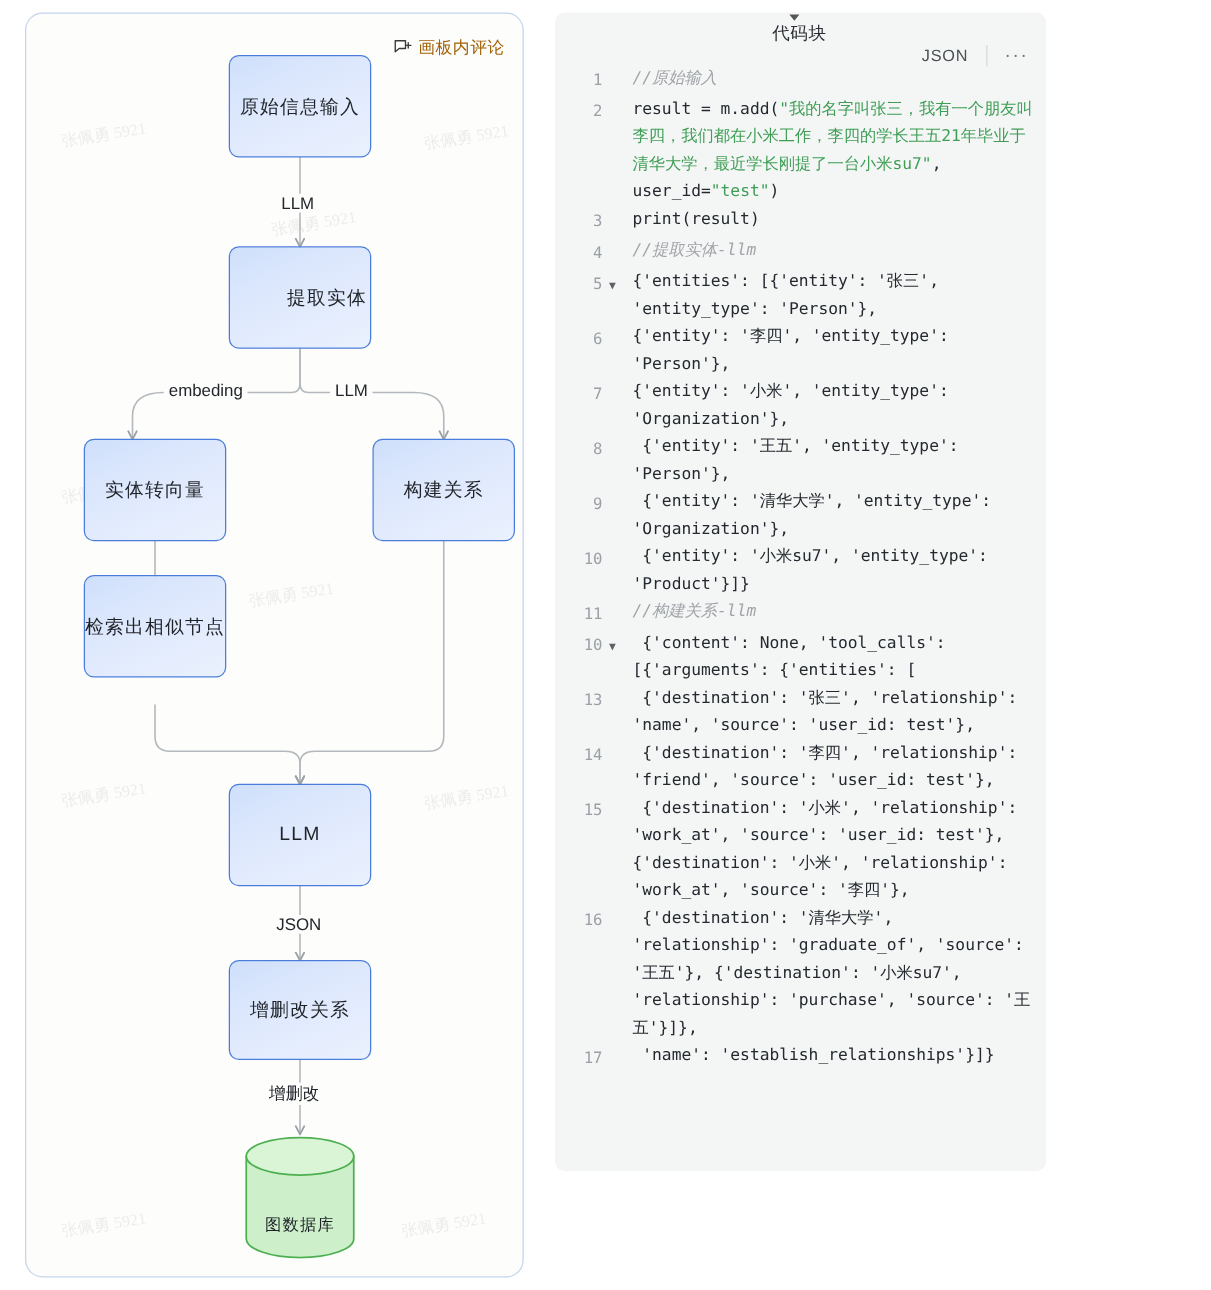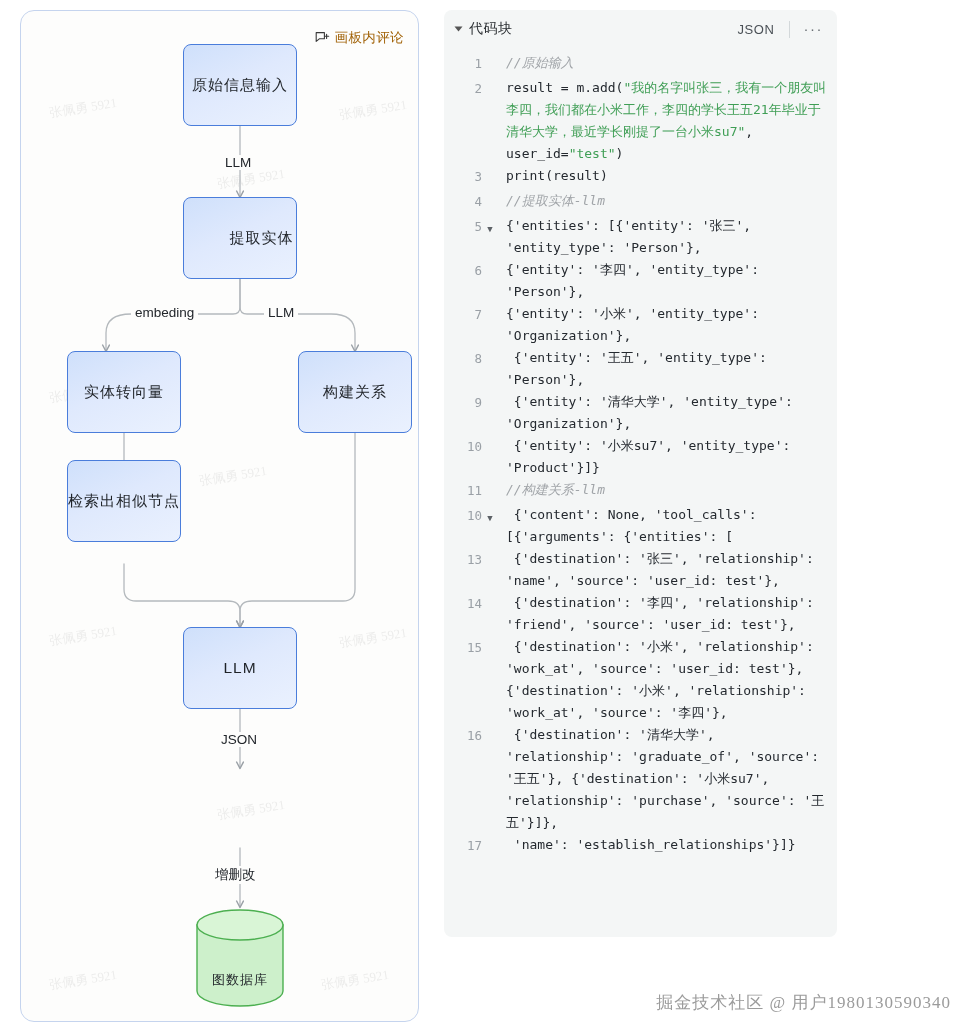--- a/index.html
+++ b/index.html
@@ -82,20 +82,21 @@
     width: 393px; height: 927px;
     background: #f4f6f6;
     border-radius: 8px;
     overflow: hidden;
   }
   .code-head {
     position: relative;
     height: 38px;
     display: flex; align-items: center;
     padding: 0 14px 0 12px;
+    flex-direction: column;
   }
   .fold-caret {
     width: 0; height: 0;
     border-left: 5.5px solid #555;
     border-top: 4.5px solid transparent;
     border-bottom: 4.5px solid transparent;
     transform: rotate(90deg);
     margin-right: 8px;
   }
   .code-title { font-size: 14px; color: #2b2f33; letter-spacing: .5px; }
@@ -202,20 +203,21 @@
     <div class="edge-label" style="left:243px; top:294px;">LLM</div>
     <div class="edge-label" style="left:196px; top:721px;">JSON</div>
     <div class="edge-label" style="left:190px; top:855px;">增删改</div>
 
     <div class="node" style="left:162px; top:33px; width:114px; height:82px;">原始信息输入</div>
     <div class="node" style="left:162px; top:186px; width:114px; height:82px;padding-left:43px;">提取实体</div>
     <div class="node" style="left:277px; top:340px; width:114px; height:82px;">构建关系</div>
     <div class="node" style="left:46px; top:340px; width:114px; height:82px;">实体转向量</div>
     <div class="node" style="left:46px; top:449px; width:114px; height:82px;">检索出相似节点</div>
     <div class="node lg" style="left:162px; top:616px; width:114px; height:82px;">LLM</div>
+    <div class="node" style="left:162px; top:757px; width:114px; height:80px;">增删改关系</div>
 
     <div class="cylinder" style="left:174px; top:898px; width:90px; height:98px;">
       <svg width="90" height="98" viewBox="0 0 90 98">
         <path d="M2,16 L2,82 A43,15 0 0 0 88,82 L88,16 Z" fill="#cdf0cb" stroke="#4caf50" stroke-width="1.4"></path>
         <ellipse cx="45" cy="16" rx="43" ry="15" fill="#d9f5d6" stroke="#4caf50" stroke-width="1.4"></ellipse>
       </svg>
       <div class="cyl-label">图数据库</div>
     </div>
 
     <div class="canvas-comment">
@@ -321,15 +323,14 @@
           <span class="code-text"><span class="tok-plain"> {'destination': '清华大学', 'relationship': 'graduate_of', 'source': '王五'}, {'destination': '小米su7', 'relationship': 'purchase', 'source': '王五'}]},</span></span>
         </div>
         <div class="code-line">
           <span class="ln">17</span>
           <span class="ln-fold empty">.</span>
           <span class="code-text"><span class="tok-plain"> 'name': 'establish_relationships'}]}</span></span>
         </div>
       </div>
   </div>
 
-  <div class="footer">掘金技术社区 @ 用户1980130590340</div>
 
 </div>
 
 </body></html>

